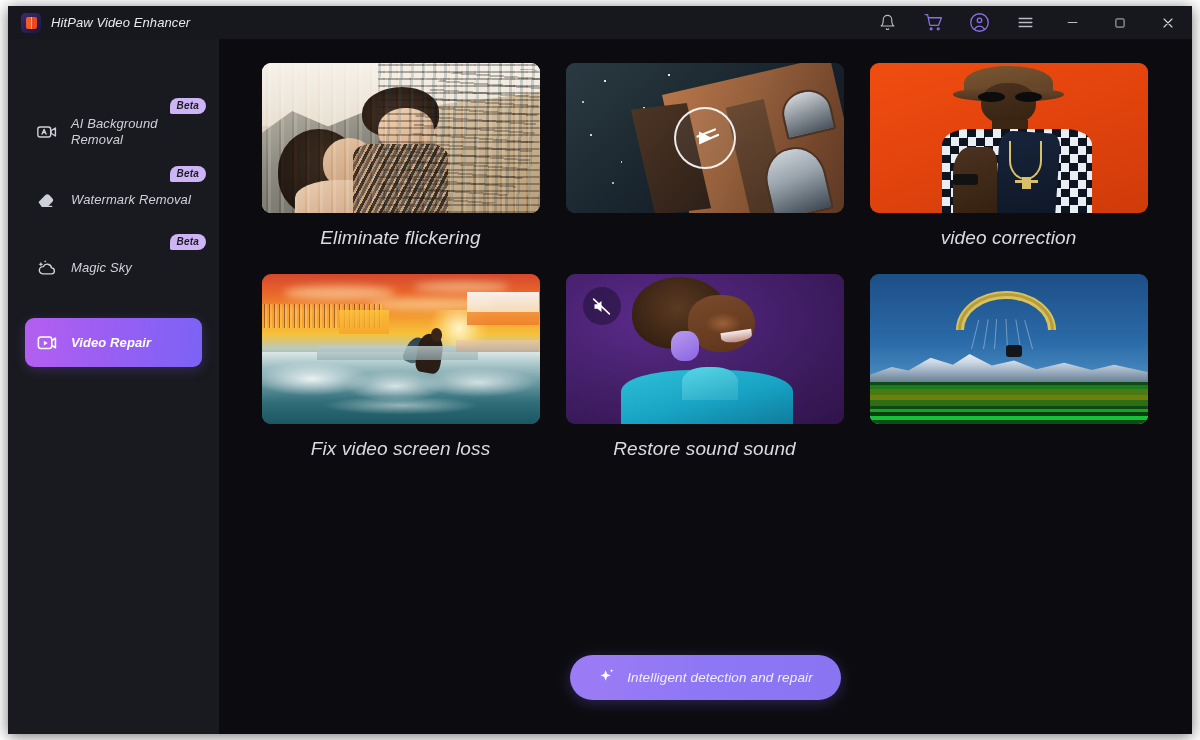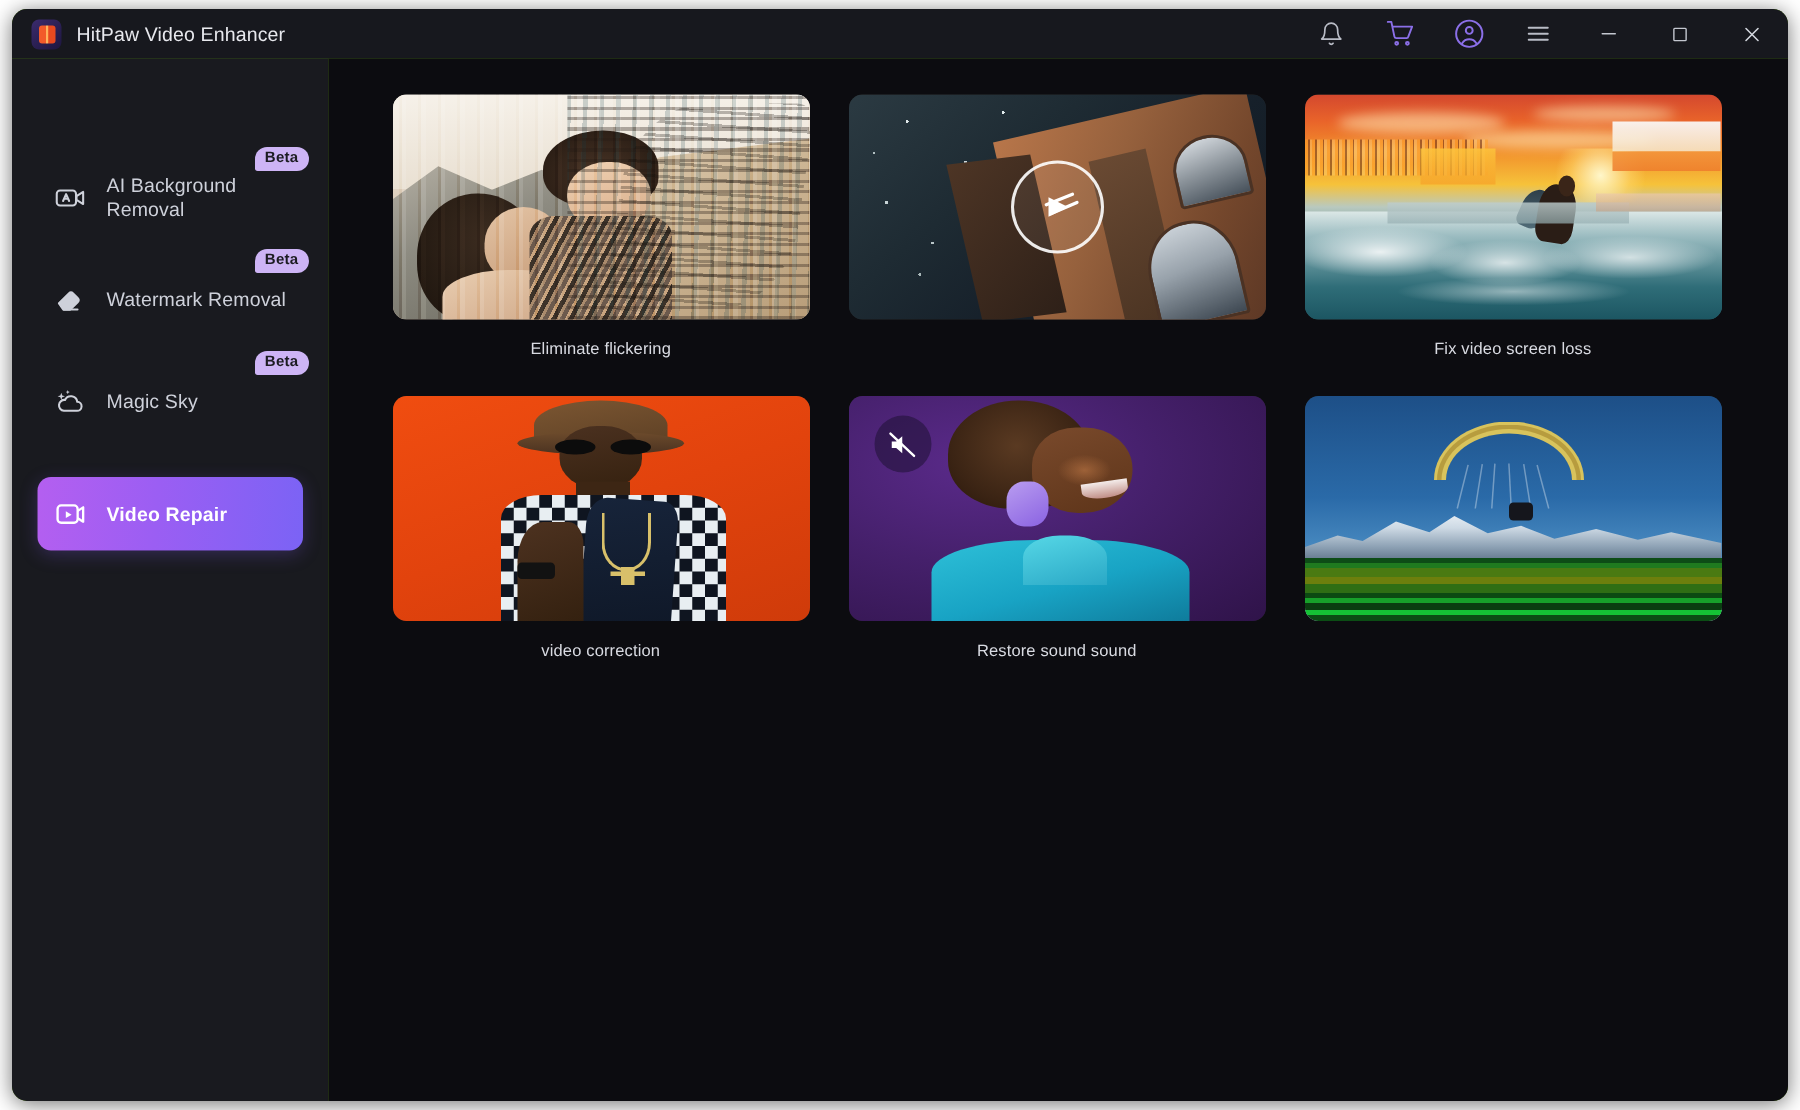--- a/index.html
+++ b/index.html
@@ -6,24 +6,25 @@
   html, body {
     width: 1200px; height: 740px;
     background: #ffffff;
     font-family: "Liberation Sans", sans-serif;
     overflow: hidden;
   }
   .window {
     position: absolute;
     left: 8px; top: 6px;
     width: 1184px; height: 728px;
-    background: #4d7c0f;
-    border-radius: 10px;
+    background: #0c4a6e;
+    border-radius: 0;
     overflow: hidden;
     box-shadow: 0 2px 14px rgba(0,0,0,0.55);
+    font-style: italic;
   }
 
   
   .titlebar {
     position: absolute; left: 0; top: 0;
     width: 100%; height: 33px;
     background: #17181e;
     display: flex; align-items: center;
   }
   .app-logo {
@@ -130,21 +131,21 @@
   .thumb {
     position: relative;
     width: 278px; height: 150px;
     border-radius: 9px;
     overflow: hidden;
     background: #222;
   }
   .card-label {
     text-align: center;
     color: #d9dbe2;
-    font-size: 11px;
+    font-size: 19px;
     margin-top: 14px;
     margin-bottom: 25px;
     letter-spacing: .1px;
   }
 
   
   .play-badge {
     position: absolute;
     left: 50%; top: 50%;
     transform: translate(-50%,-50%);
@@ -678,20 +679,42 @@
               <div class="win2"></div>
           </div>
           <div class="play-badge">
             <svg width="34" height="30" viewBox="0 0 34 30" fill="none">
               <path d="M11 8.5l13 6.5-13 6.5z" fill="#ffffff"></path>
               <path d="M9.5 13.5L27 6.5" stroke="#ffffff" stroke-width="2.2" stroke-linecap="round"></path>
               <path d="M12.5 19.5L30 12" stroke="#ffffff" stroke-width="2.2" stroke-linecap="round"></path>
             </svg>
           </div>
         </div>
+      </div>
+
+      <div class="card">
+        <div class="thumb">
+          <div class="art art-orange">
+            <div class="hat"></div>
+              <div class="brim"></div>
+            <div class="face"></div>
+            <div class="glasses">
+                <div class="lens l"></div>
+                <div class="lens r"></div>
+              </div>
+            <div class="neck"></div>
+            <div class="shirt"></div>
+              <div class="vest"></div>
+            <div class="arm"></div>
+              <div class="watch"></div>
+            <div class="chain"></div>
+              <div class="cross"></div>
+          </div>
+        </div>
+        <div class="card-label">video correction</div>
       </div>
 
       <div class="card">
         <div class="thumb">
           <div class="art art-surf">
             <div class="cloud c1"></div>
               <div class="cloud c2"></div>
             <div class="cloud c3"></div>
               <div class="cloud c4"></div>
             <div class="sun"></div>
@@ -706,42 +729,20 @@
               <div class="glitch g4"></div>
             <div class="glitch g5"></div>
               <div class="glitch g6"></div>
           </div>
         </div>
         <div class="card-label">Fix video screen loss</div>
       </div>
 
       <div class="card">
         <div class="thumb">
-          <div class="art art-orange">
-            <div class="hat"></div>
-              <div class="brim"></div>
-            <div class="face"></div>
-            <div class="glasses">
-                <div class="lens l"></div>
-                <div class="lens r"></div>
-              </div>
-            <div class="neck"></div>
-            <div class="shirt"></div>
-              <div class="vest"></div>
-            <div class="arm"></div>
-              <div class="watch"></div>
-            <div class="chain"></div>
-              <div class="cross"></div>
-          </div>
-        </div>
-        <div class="card-label">video correction</div>
-      </div>
-
-      <div class="card">
-        <div class="thumb">
           <div class="art art-purple">
             <div class="hair"></div>
               <div class="face"></div>
               <div class="cheek"></div>
             <div class="smile"></div>
               <div class="hp"></div>
             <div class="shirt"></div>
               <div class="collar"></div>
           </div>
           <div class="mute-badge">
@@ -767,15 +768,26 @@
               <i style="left:86%; transform:rotate(-15deg)"></i>
             </div>
             <div class="pilot"></div>
             <div class="mtn"></div>
             <div class="bands"></div>
           </div>
         </div>
       </div>
     </div>
 
+    <div class="cta-wrap">
+      <div class="cta">
+        <span>
+          <svg width="18" height="18" viewBox="0 0 24 24" fill="none">
+            <path d="M10.2 4.2l1.9 5.1 5.1 1.9-5.1 1.9-1.9 5.1-1.9-5.1-5.1-1.9 5.1-1.9z" fill="#ffffff"></path>
+            <path d="M18.2 2.6l.6 1.7 1.7.6-1.7.6-.6 1.7-.6-1.7-1.7-.6 1.7-.6z" fill="#ffffff"></path>
+          </svg>
+        </span>
+        <span>Intelligent detection and repair</span>
+      </div>
+    </div>
 
   </div>
 </div>
 
 </body></html>

